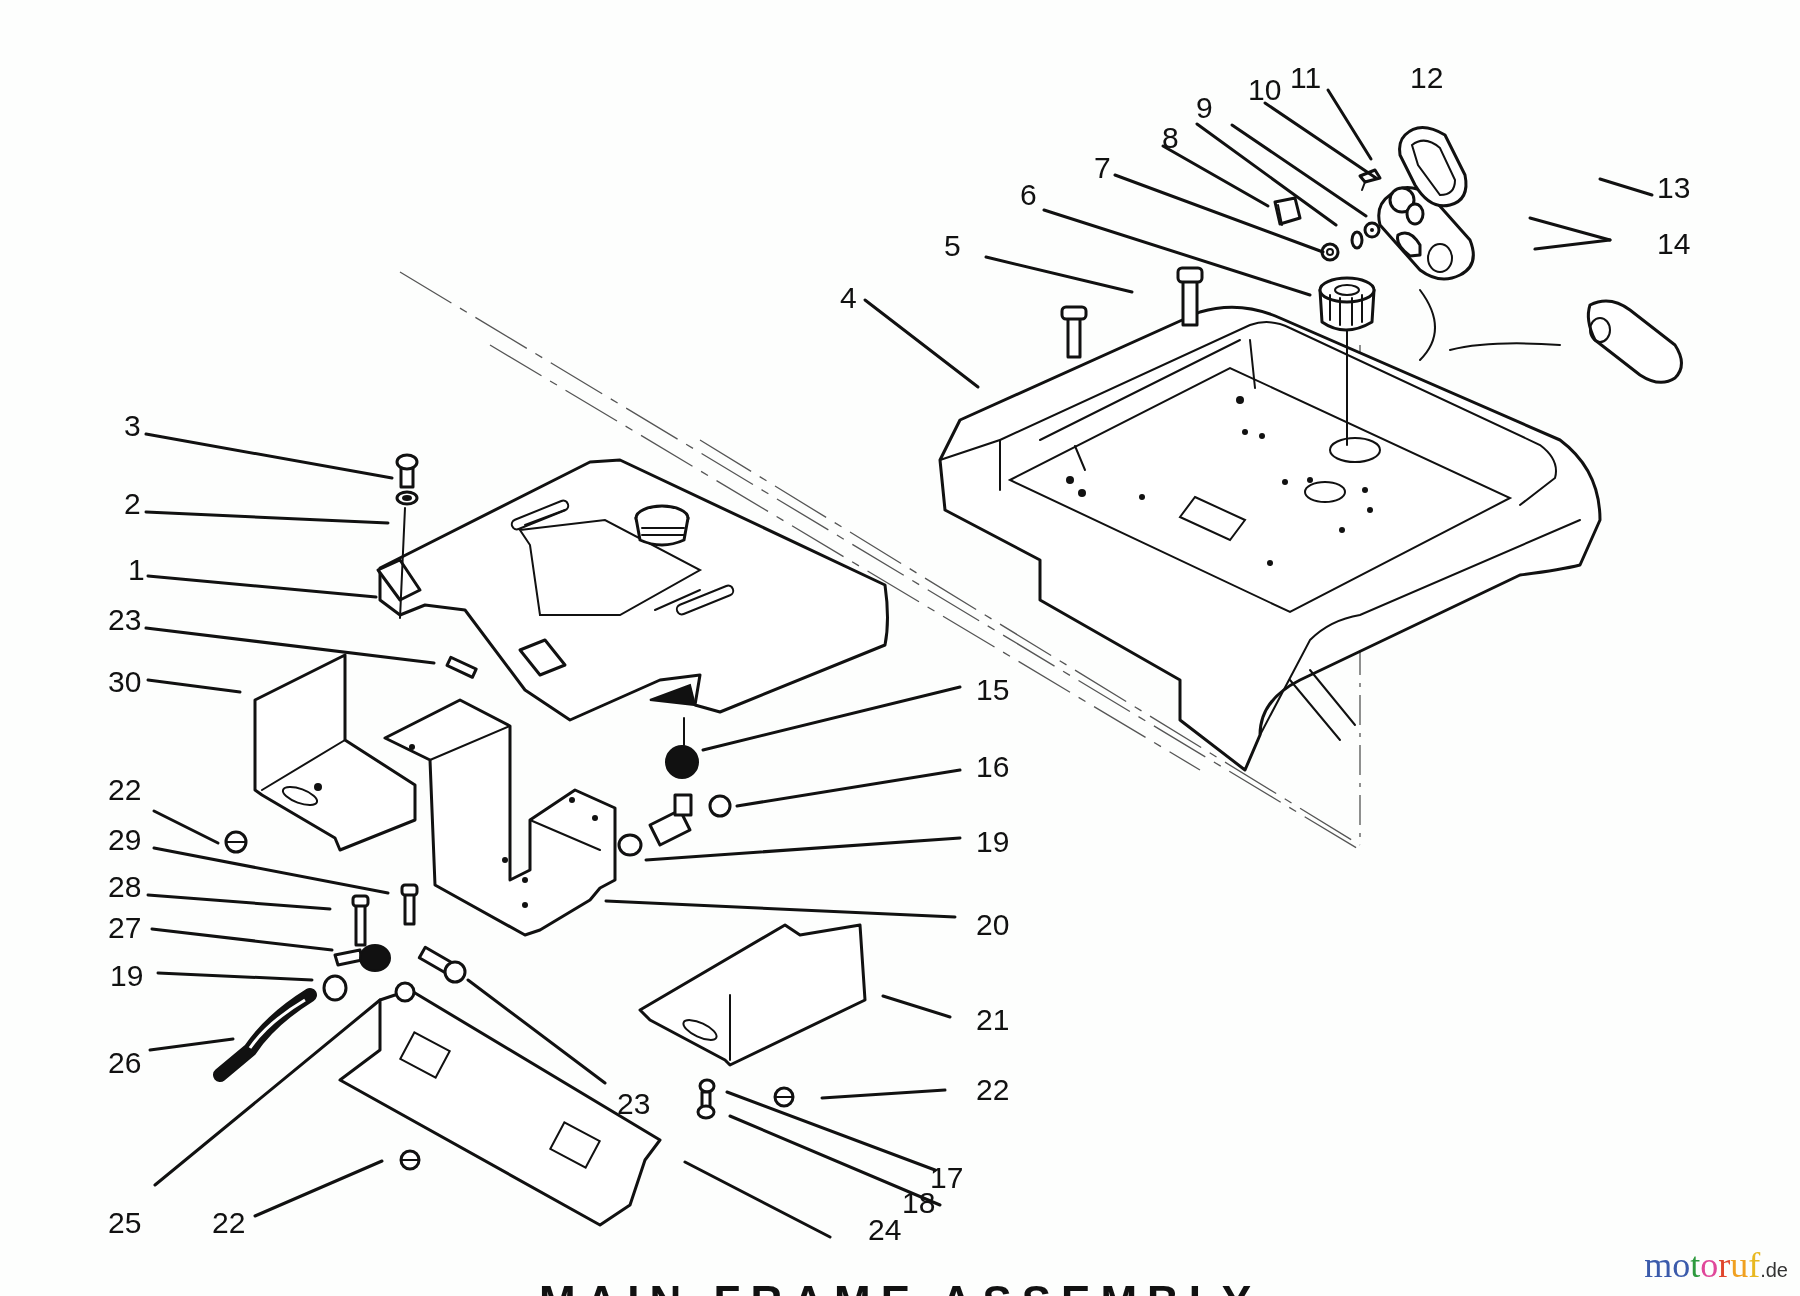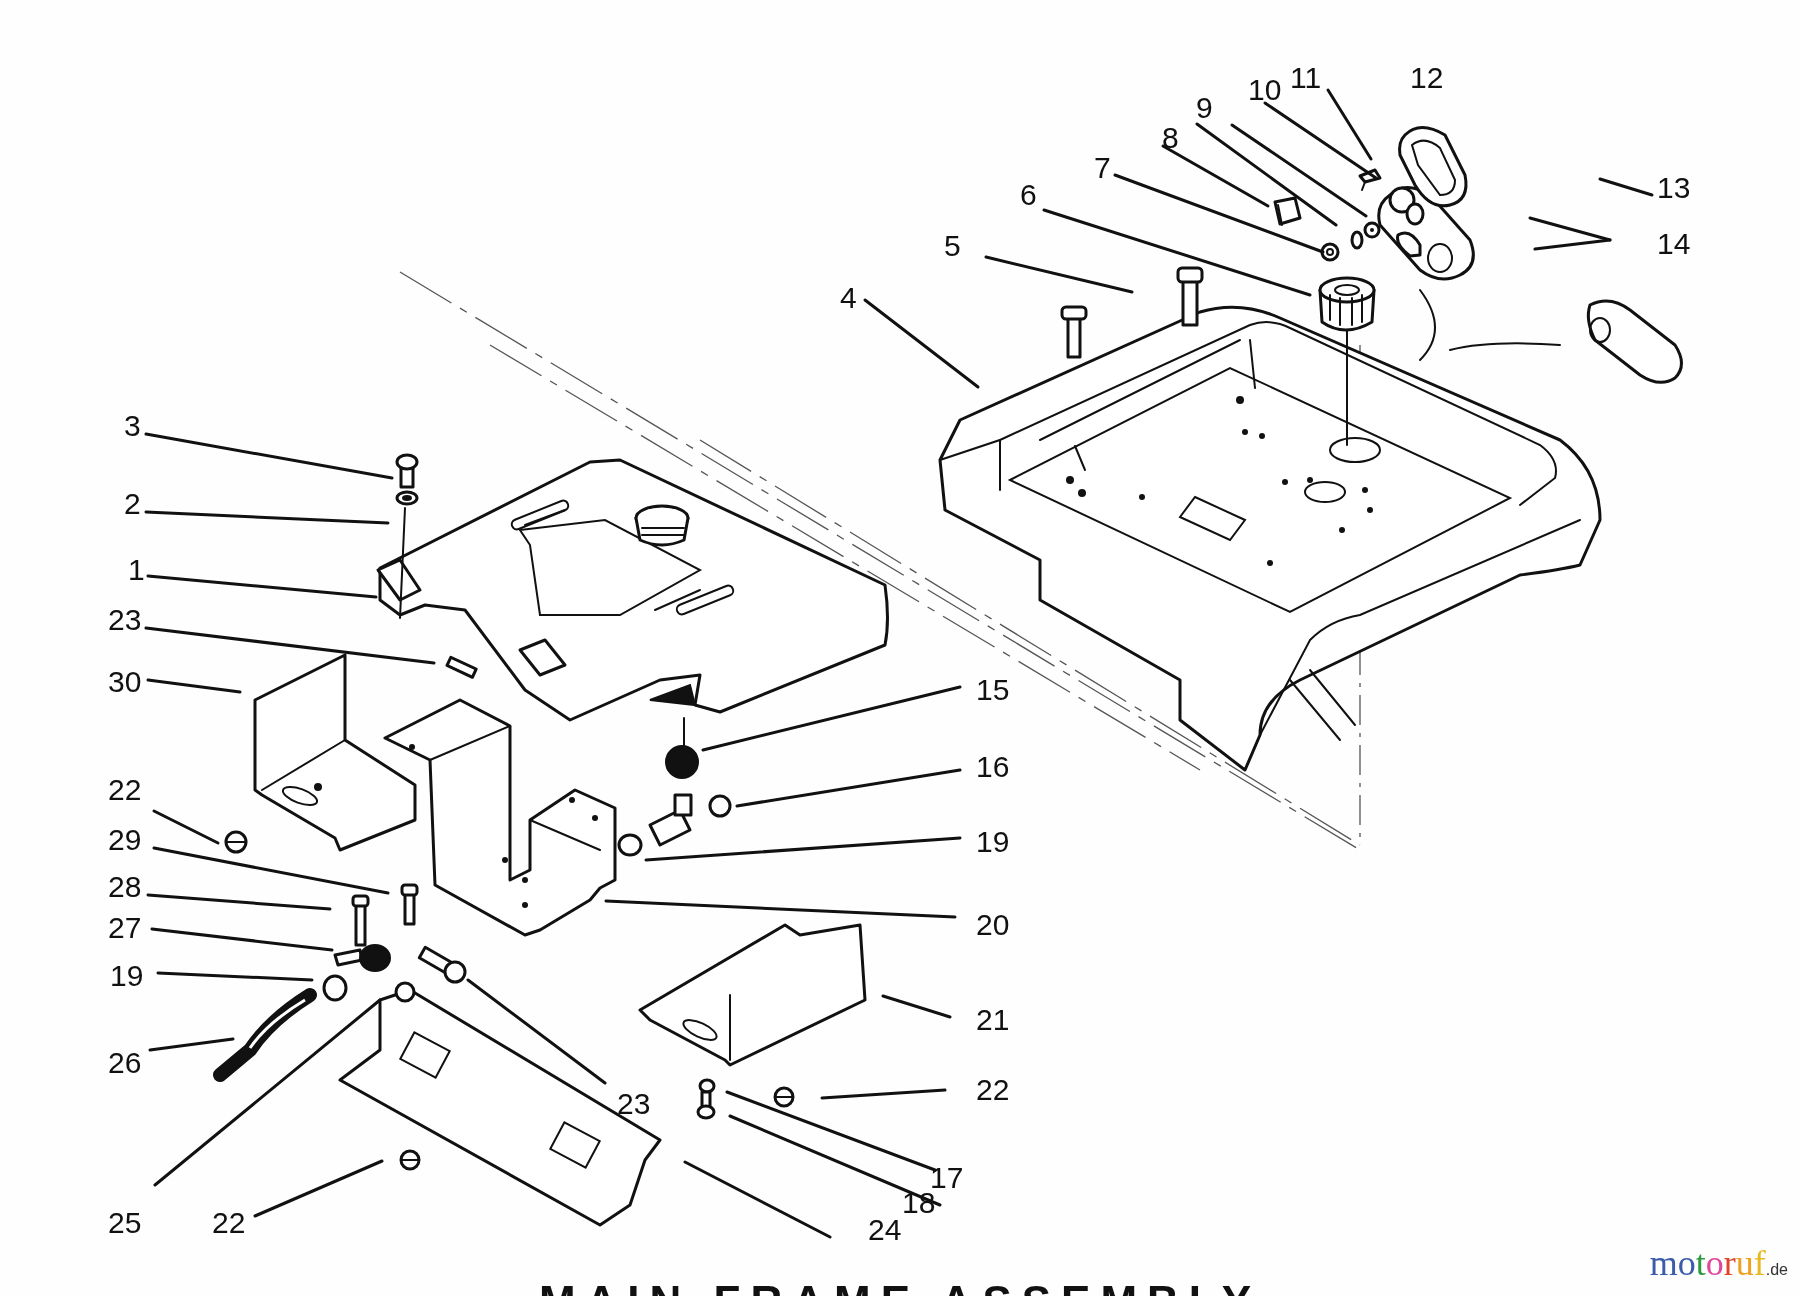--- a/index.html
+++ b/index.html
@@ -9,21 +9,21 @@
   .part-thin { fill: none; stroke: #111; stroke-width: 2; stroke-linecap: round; }
   .dark { fill: #111; stroke: #111; stroke-width: 2; }
   .leader { stroke: #111; stroke-width: 3; fill: none; stroke-linecap: round; }
   .dash { stroke: #555; stroke-width: 1.3; fill: none; stroke-dasharray: 60 10 8 10; }
   .dash-v { stroke: #555; stroke-width: 1.3; fill: none; stroke-dasharray: 30 8 4 8; }
   .dot { fill: #111; }
   .label { font-family: "Liberation Sans", sans-serif; font-size: 30px; fill: #111; }
   .caption { position: absolute; left: 0; width: 1800px; top: 1280px; text-align: center; font-family: "Liberation Sans", sans-serif; font-weight: bold; font-size: 44px; letter-spacing: 10px; color: #111; line-height: 44px; }
   .watermark { position: absolute; right: 12px; bottom: 6px; font-family: "Liberation Serif", serif; font-size: 36px; line-height: 40px; }
   .watermark span { display: inline-block; }
-  .watermark .tld { font-family: "Liberation Sans", sans-serif; font-size: 16px; color: #333; }
+  .watermark .tld { font-family: "Liberation Sans", sans-serif; font-size: 20px; color: #333; }
 </style>
 </head>
 <body>
 
 <svg id="diagram" viewBox="0 0 1800 1296" xmlns="http://www.w3.org/2000/svg">
 
   <g>
     <line class="dash" x1="400" y1="272" x2="1360" y2="850"></line>
     <line class="dash" x1="490" y1="345" x2="1200" y2="770"></line>
     <line class="dash" x1="700" y1="440" x2="1360" y2="845"></line>

